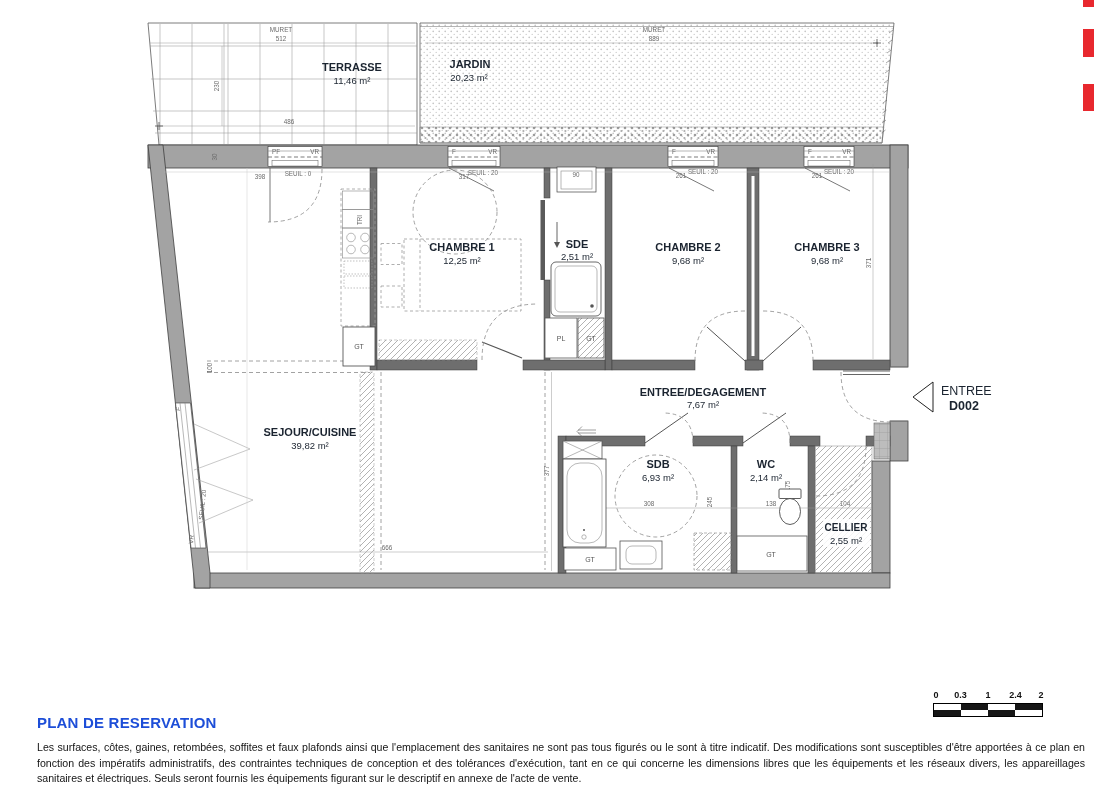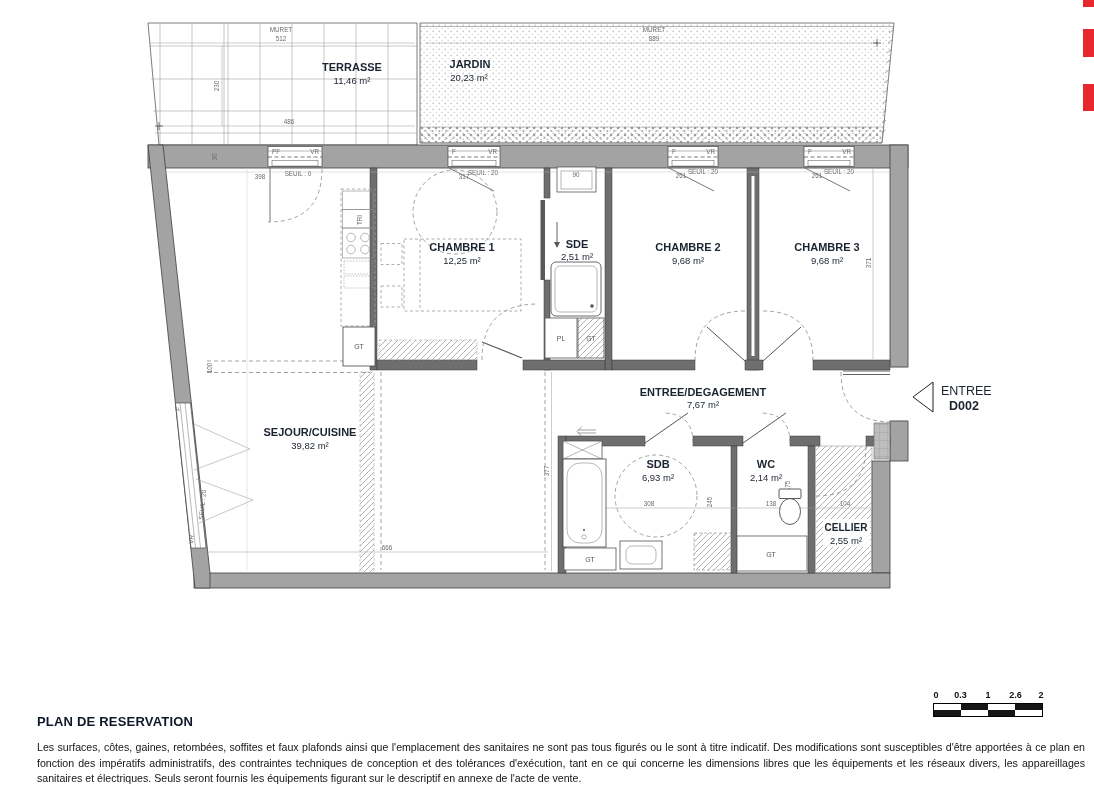--- a/index.html
+++ b/index.html
@@ -17,21 +17,21 @@
   .entb{font-size:12.5px;font-weight:bold;fill:#1b2430;text-anchor:start;}
   .wallx{fill:#a3a3a3;stroke:#3f3f3f;stroke-width:0.8;}
   .wallp{fill:#6e6e6e;stroke:#3a3a3a;stroke-width:0.5;}
   .thin{stroke:#555;stroke-width:0.8;fill:none;}
   .thin2{stroke:#888;stroke-width:0.6;fill:none;}
   .dash{stroke:#8a8a8a;stroke-width:0.8;stroke-dasharray:4 3;fill:none;}
   .furn{stroke:#9a9a9a;stroke-width:0.8;stroke-dasharray:3 2.5;fill:none;}
   .dimline{stroke:#9b9b9b;stroke-width:0.5;fill:none;}
   .grid{stroke:#8f8f8f;stroke-width:0.5;fill:none;}
   .white{fill:#fff;}
-  .page-title{position:absolute;left:37px;top:714px;font-size:13px;font-weight:bold;color:#0f172a;letter-spacing:0.2px;}
+  .page-title{position:absolute;left:37px;top:714px;font-size:15px;font-weight:bold;color:#1d4ed8;letter-spacing:0.2px;}
   .disclaimer{position:absolute;left:37px;top:740px;width:1048px;font-size:10.6px;line-height:15.6px;color:#141414;text-align:justify;margin:0;}
   .slabels{position:absolute;left:933px;top:690px;width:110px;height:12px;font-size:9px;font-weight:bold;color:#111;}
   .slabels span{position:absolute;transform:translateX(-50%);}
   .sbar{position:absolute;left:933px;top:703px;width:110px;border:1px solid #000;box-sizing:border-box;}
   .srow{display:flex;height:6px;}
   .sc{width:27.5px;height:6px;}
   .cb{background:#161616;}
   .cw{background:#fff;}
   .redmark{position:absolute;left:1083px;width:11px;background:#e8282e;}
   .rm1{top:0;height:7px;}
@@ -349,21 +349,21 @@
     <rect x="823" y="519" width="47" height="28" fill="#fff" opacity="0.85"></rect>
     <text x="846" y="531" class="rname-sm">CELLIER</text>
     <text x="846" y="544" class="rarea">2,55 m²</text>
   </g>
 </svg>
 
 <div class="slabels">
   <span style="left:3px">0</span>
   <span style="left:27.5px">0.3</span>
   <span style="left:55px">1</span>
-  <span style="left:82.5px">2.6</span>
+  <span style="left:82.5px">2.4</span>
   <span style="left:108px">2</span>
 </div>
 <div class="sbar">
   <div class="srow">
     <div class="sc cw"></div>
       <div class="sc cb"></div>
       <div class="sc cw"></div>
       <div class="sc cb"></div>
   </div>
   <div class="srow">

